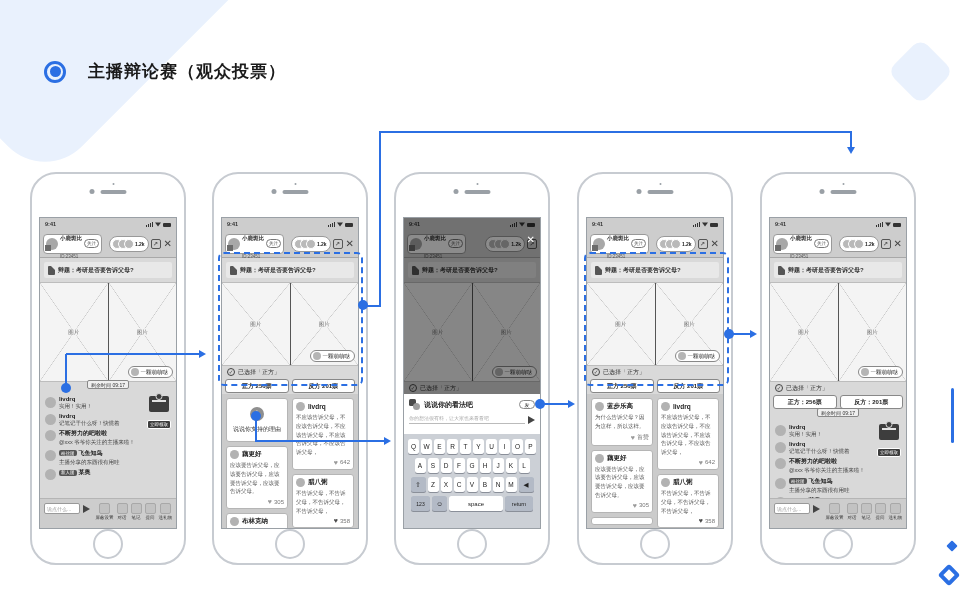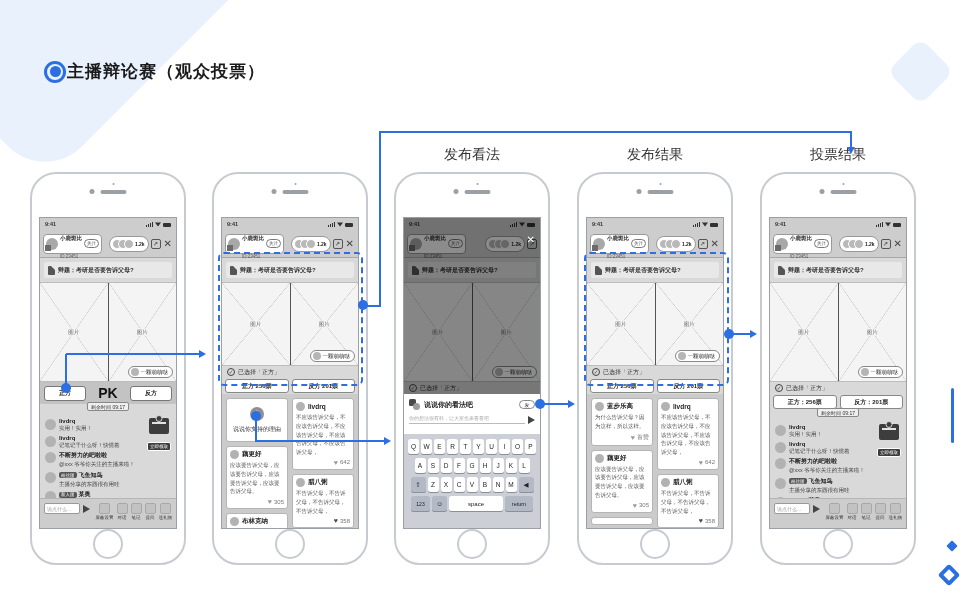--- a/index.html
+++ b/index.html
@@ -9,21 +9,21 @@
   
   .blob-tl { position:absolute; left:-120px; top:-215px; width:330px; height:330px;
              background:#e9f1fd; border-radius:52px; transform:rotate(45deg); z-index:0; }
   .blob-tr { position:absolute; left:897px; top:48px; width:47px; height:47px;
              background:#e9f1fd; border-radius:10px; transform:rotate(45deg); z-index:0; }
   .deco-line { position:absolute; left:951px; top:388px; width:3px; height:55px; background:#2b6fe3; border-radius:2px; }
   .deco-dm-s { position:absolute; left:948px; top:542px; width:8px; height:8px; background:#2b6fe3; border-radius:1px; transform:rotate(45deg); }
   .deco-dm-o { position:absolute; left:941px; top:567px; width:16px; height:16px; border:4px solid #2b6fe3; border-radius:3px; transform:rotate(45deg); }
 
   
-  .heading { position:absolute; left:44px; top:60px; display:flex; align-items:center; gap:1px; z-index:2; }
+  .heading { position:absolute; left:44px; top:60px; display:flex; align-items:center; gap:22px; z-index:2; }
   .h-dot { width:22px; height:22px; border:3px solid #2b6fe3; border-radius:50%; display:flex; align-items:center; justify-content:center; }
   .h-dot i { width:11px; height:11px; background:#2b6fe3; border-radius:50%; }
   .h-text { font-size:17px; font-weight:bold; color:#1a1a1a; letter-spacing:1px; }
 
   .step-label { position:absolute; top:146px; width:156px; text-align:center; font-size:14px; color:#333; z-index:2; }
 
   
   .phone { position:absolute; top:172px; width:156px; height:393px; background:#fff;
            border:2px solid #c7cbd1; border-radius:26px; z-index:1; }
   .speaker { position:absolute; top:15px; left:50%; transform:translateX(-50%); display:flex; align-items:center; gap:6px; }
@@ -161,23 +161,20 @@
   <div class="deco-dm-s"></div>
   <div class="deco-dm-o"></div>
 
   <div class="heading">
     <span class="h-dot">
         <i></i>
       </span>
     <span class="h-text">主播辩论赛（观众投票）</span>
   </div>
 
-  <div class="step-label" style="left:394px">发布看法</div>
-  <div class="step-label" style="left:577px">发布结果</div>
-  <div class="step-label" style="left:760px">投票结果</div>
 
   <div class="phone" style="left:30px">
     <div class="speaker">
         <i class="cam"></i>
         <i class="slit"></i>
       </div>
     <div class="screen">
       <div class="sbar">
         <span>9:41</span>
         <span class="sic">
@@ -214,25 +211,20 @@
         <div class="imgbox">
             <span class="imglabel">图片</span>
           </div>
         <div class="imgbox">
             <span class="imglabel">图片</span>
           </div>
         <span class="reward">
             <i></i>
             <span>一颗萌萌哒</span>
           </span>
-      </div>
-      <div class="pkbar">
-        <span class="sidebtn">正方</span>
-        <span class="pktext">PK</span>
-        <span class="sidebtn">反方</span>
       </div>
       <div class="timer-row">
           <span class="timer">剩余时间 09:17</span>
         </div>
       <div class="chat">
 
           <div class="msg">
             <span class="mav"></span>
             <span>
               <span class="mname">

